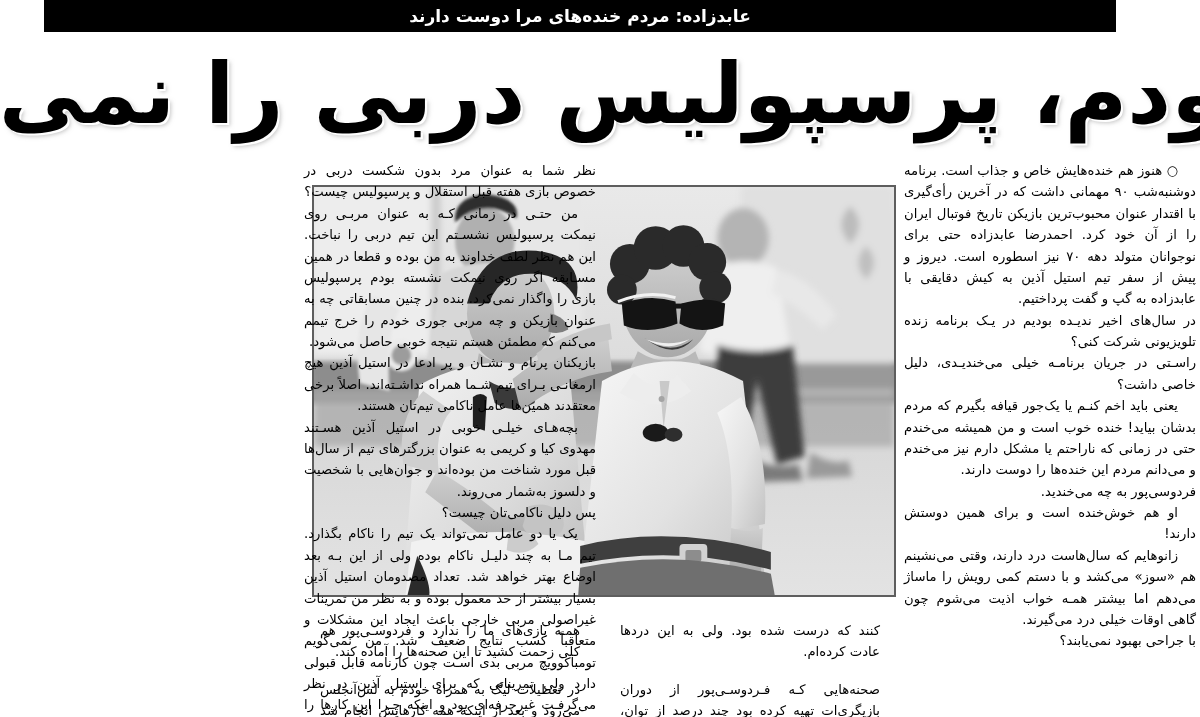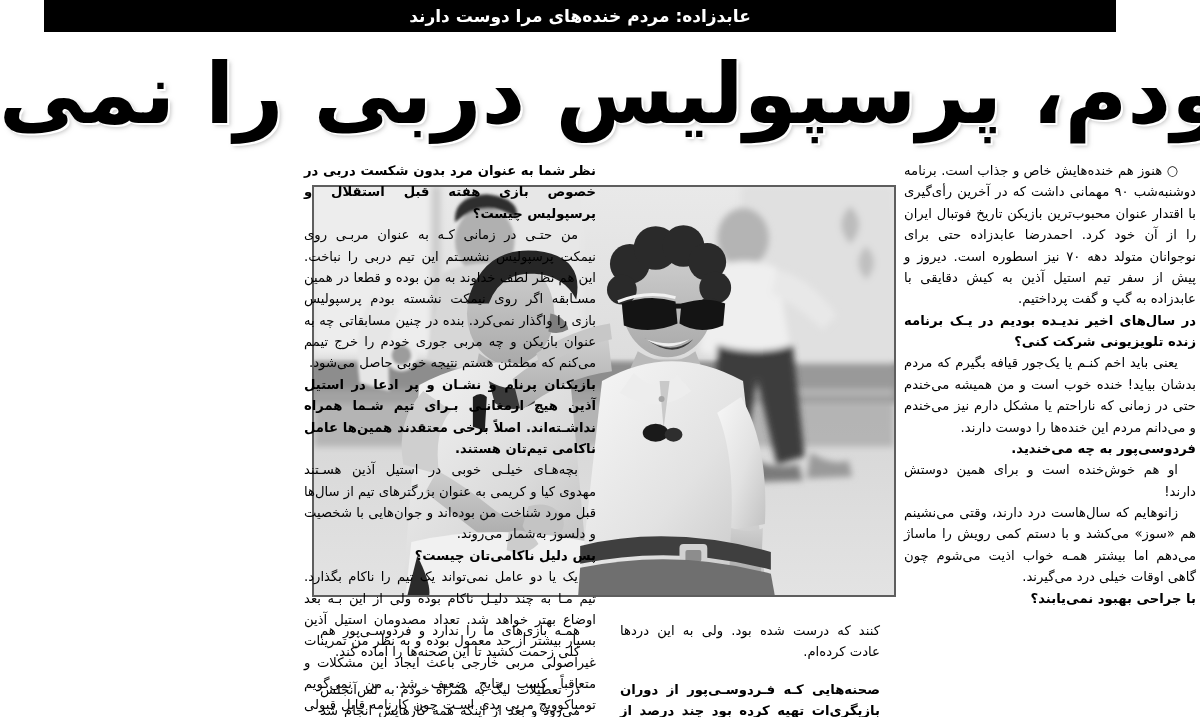--- a/index.html
+++ b/index.html
@@ -96,21 +96,21 @@
 
   .col p {
     margin: 0;
     font-size: 13.2px;
     line-height: 1.62;
     text-align: justify;
     text-align-last: right;
     letter-spacing: -0.1px;
   }
   .q {
-    font-weight: bold;
+    font-weight: normal;
     margin-top: 1px;
     text-align: justify;
     text-align-last: center;
   }
   .a {
     font-weight: normal;
     text-indent: 18px;
   }
   .a.noindent { text-indent: 0; }
 
@@ -156,20 +156,21 @@
 
 <div class="headline">
   <div class="headline-text">من بودم، پرسپولیس دربی را نمی‌باخت</div>
 </div>
 
 <div class="page-body">
 
   <div class="col col-right">
     <p class="a">○ هنوز هم خنده‌هایش خاص و جذاب است. برنامه دوشنبه‌شب ۹۰ مهمانی داشت که در آخرین رأی‌گیری با اقتدار عنوان محبوب‌ترین بازیکن تاریخ فوتبال ایران را از آن خود کرد. احمدرضا عابدزاده حتی برای نوجوانان متولد دهه ۷۰ نیز اسطوره است. دیروز و پیش از سفر تیم استیل آذین به کیش دقایقی با عابدزاده به گپ و گفت پرداختیم.</p>
     <p class="q">در سال‌های اخیر ندیـده بودیم در یـک برنامه زنده تلویزیونی شرکت کنی؟</p>
+    <p class="q">راسـتی در جریان برنامـه خیلی می‌خندیـدی، دلیل خاصی داشت؟</p>
     <p class="a">یعنی باید اخم کنـم یا یک‌جور قیافه بگیرم که مردم بدشان بیاید! خنده خوب است و من همیشه می‌خندم حتی در زمانی که ناراحتم یا مشکل دارم نیز می‌خندم و می‌دانم مردم این خنده‌ها را دوست دارند.</p>
     <p class="q">فردوسی‌پور به چه می‌خندید.</p>
     <p class="a">او هم خوش‌خنده است و برای همین دوستش دارند!</p>
     <p class="a">زانوهایم که سال‌هاست درد دارند، وقتی می‌نشینم هم «سوز» می‌کشد و با دستم کمی رویش را ماساژ می‌دهم اما بیشتر همـه خواب اذیت می‌شوم چون گاهی اوقات خیلی درد می‌گیرند.</p>
     <p class="q">با جراحی بهبود نمی‌یابند؟</p>
 
   </div>
 
   <div class="photo-wrap">
     <svg viewBox="0 0 584 412" preserveAspectRatio="xMidYMid slice">

